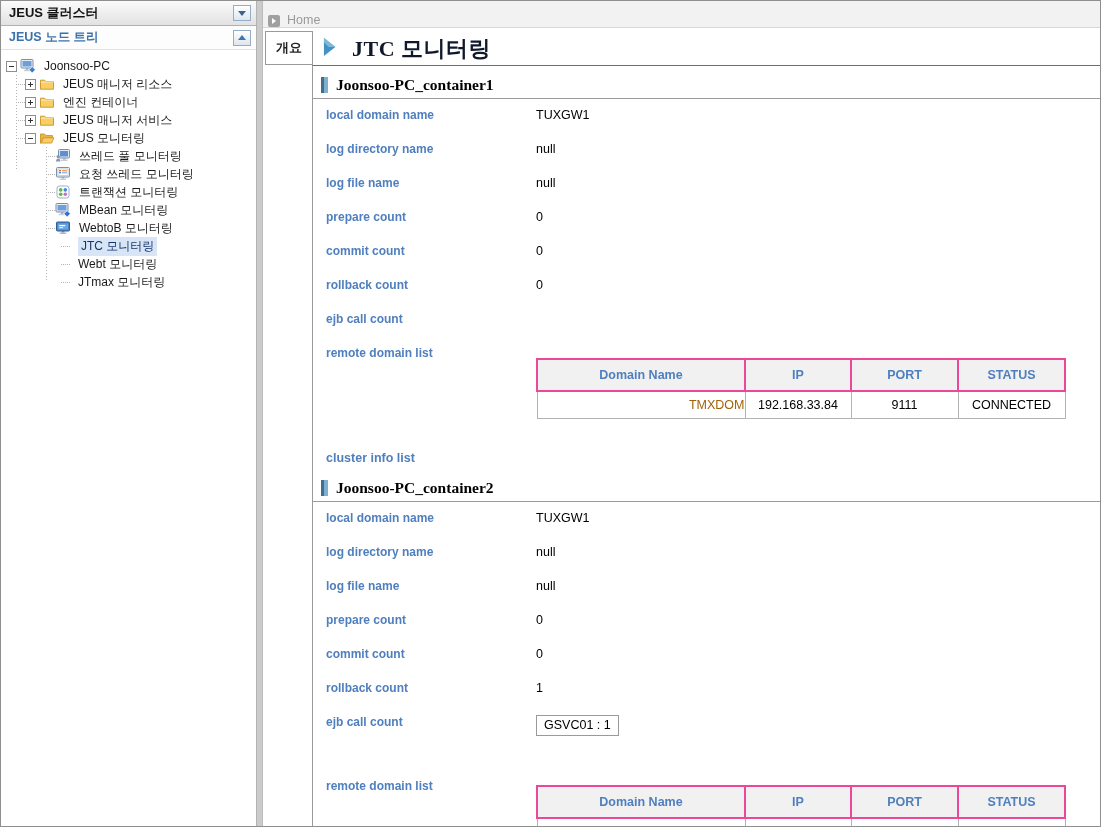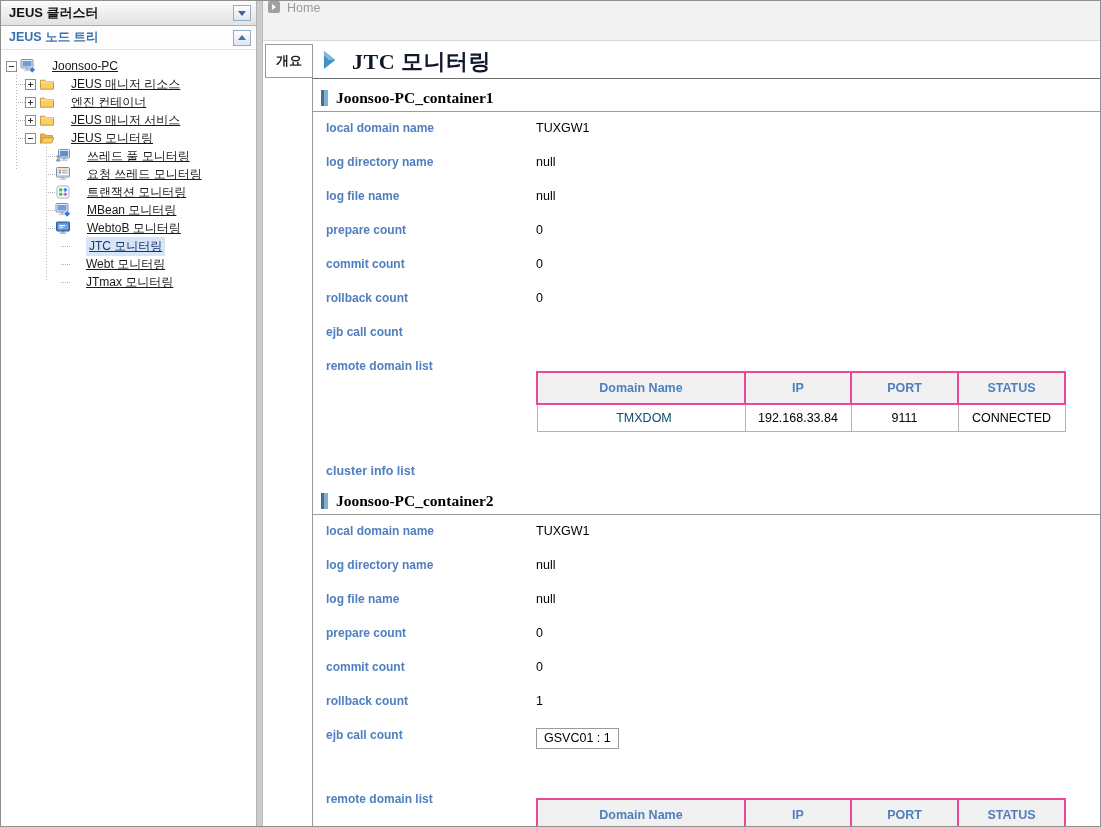--- a/index.html
+++ b/index.html
@@ -14,38 +14,38 @@
   .side-h2 { height:24px; flex:none; background:#fdfdfd; border-bottom:1px solid #e2e2e2;
              display:flex; align-items:center; padding:0 5px 0 8px; font-weight:bold; font-size:12.5px; color:#3b72ad; }
   .spacer { flex:1; }
   .hbtn { width:18px; height:16px; flex:none; border:1px solid #96adc6; background:linear-gradient(#ffffff,#dde6ef);
           display:flex; align-items:center; justify-content:center; cursor:pointer; }
   .tri-down { width:0; height:0; border:4px solid transparent; border-top:5px solid #3f628e; margin-top:4px; }
   .tri-up   { width:0; height:0; border:4px solid transparent; border-bottom:5px solid #3f74b0; margin-bottom:4px; }
 
   .tree { padding:7px 0 0 5px; font-size:12px; color:#1a1a1a; flex:1; overflow:hidden; }
   .trow { height:18px; display:flex; align-items:center; white-space:nowrap; }
-  .trow .lbl { margin-left:16px;text-decoration:underline; }
+  .trow .lbl { margin-left:8px; }
   .expander { width:11px; height:11px; flex:none; border:1px solid #8f8f8f; background:#fff; position:relative; margin-right:3px; }
   .expander::before { content:""; position:absolute; left:2px; right:2px; top:4px; height:1px; background:#333; }
   .expander.plus::after { content:""; position:absolute; top:2px; bottom:2px; left:4px; width:1px; background:#333; }
   .ticon { width:16px; height:16px; flex:none; display:inline-flex; }
   .stub { width:9px; height:0; flex:none; border-top:1px dotted #b4b4b4; }
   .lvl1 { background:repeating-linear-gradient(to bottom,#b4b4b4 0 1px,transparent 1px 3px); background-size:1px 95px; background-position:10px 0; background-repeat:no-repeat; }
   .lvl1 > .trow { margin-left:10px; }
   .lvl2 { background:repeating-linear-gradient(to bottom,#b4b4b4 0 1px,transparent 1px 3px); background-size:1px calc(100% - 9px); background-position:40px 0; background-repeat:no-repeat; }
   .lvl2 > .trow { margin-left:40px;text-align:center; }
   .lvl2 > .trow.noicon { margin-left:55px; }
   .sel { background:#d8e5f6; color:#15366b; padding:1px 3px; }
 
   
   .gutter { width:6px; flex:none; background:#cbcbcb; border-right:1px solid #bcbcbc; }
   .main { flex:1; min-width:0; display:flex; flex-direction:column; background:#fff; }
-  .breadcrumb { height:40px; flex:none; background:#f2f2f2; border-bottom:1px solid #d8d8d8;
-                display:flex; align-items:flex-start; padding-left:5px; gap:7px; }
+  .breadcrumb { height:27px; flex:none; background:#f2f2f2; border-bottom:1px solid #d8d8d8;
+                display:flex; align-items:flex-end; padding-left:5px; gap:7px; }
   .bc-icon { width:12px; height:12px; background:#a0a0a0; border-radius:2px; position:relative; flex:none; }
   .bc-icon::before { content:""; position:absolute; left:4px; top:3px; width:0; height:0;
                      border:3px solid transparent; border-left:4px solid #fff; }
   .bc-text { font-size:12.5px; color:#9a9a9a; }
 
   .content { flex:1; position:relative; overflow:hidden;padding-left:28px; }
   .tab { position:absolute; left:2px; top:3px; width:48px; height:34px; border:1px solid #9a9a9a; background:#fff;
          display:flex; align-items:center; justify-content:center; font-weight:bold; font-size:13px; color:#222; z-index:2; cursor:pointer; }
   .title-row { position:absolute; left:60px; top:5px; height:32px; display:flex; align-items:center; gap:10px; }
   .page-title { font-family:"Liberation Serif","DejaVu Serif",serif; font-weight:bold; font-size:22px; color:#10182b; letter-spacing:0.5px; }
@@ -65,21 +65,21 @@
   .sec2 { margin-top:14px; }
 
   table.rdl { border-collapse:collapse; font-size:12.5px; margin-top:12px; }
   table.rdl.second { margin-top:6px; }
   table.rdl th { background:#f1f1f1; color:#4f7fbe; font-weight:bold; height:32px; border:2px solid #ec4899; text-align:center; }
   table.rdl td { height:27px; border:1px solid #b3b3b3; text-align:center; color:#000; }
   table.rdl th.c0, table.rdl td.c0 { width:208px; }
   table.rdl th.c1, table.rdl td.c1 { width:106px; }
   table.rdl th.c2, table.rdl td.c2 { width:107px; }
   table.rdl th.c3, table.rdl td.c3 { width:107px; }
-  table.rdl td.c0 { text-align:center; padding-left:6px; color:#0c4a6e; cursor:pointer; }
+  table.rdl td.c0 { text-align:right; padding-left:6px; color:#a16207; cursor:pointer; }
 </style>
 </head>
 <body>
 
 <div id="app">
 
   <div class="sidebar">
     <div class="side-h1">
       <span>JEUS 클러스터</span>
       <span class="spacer"></span>

